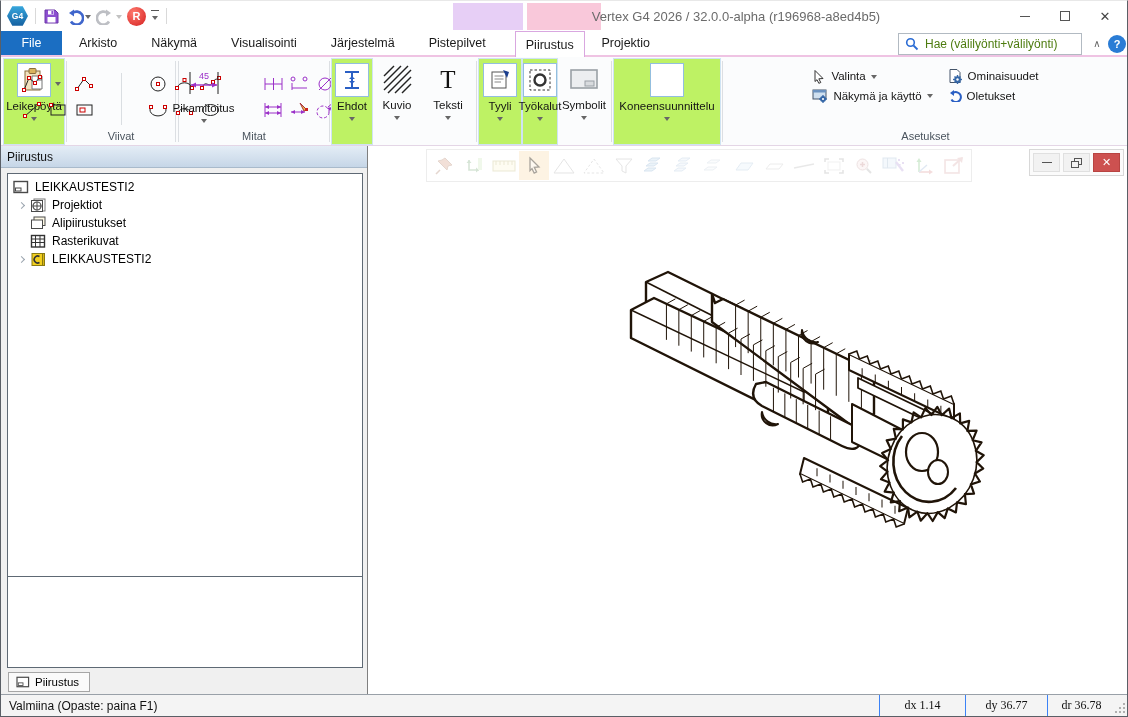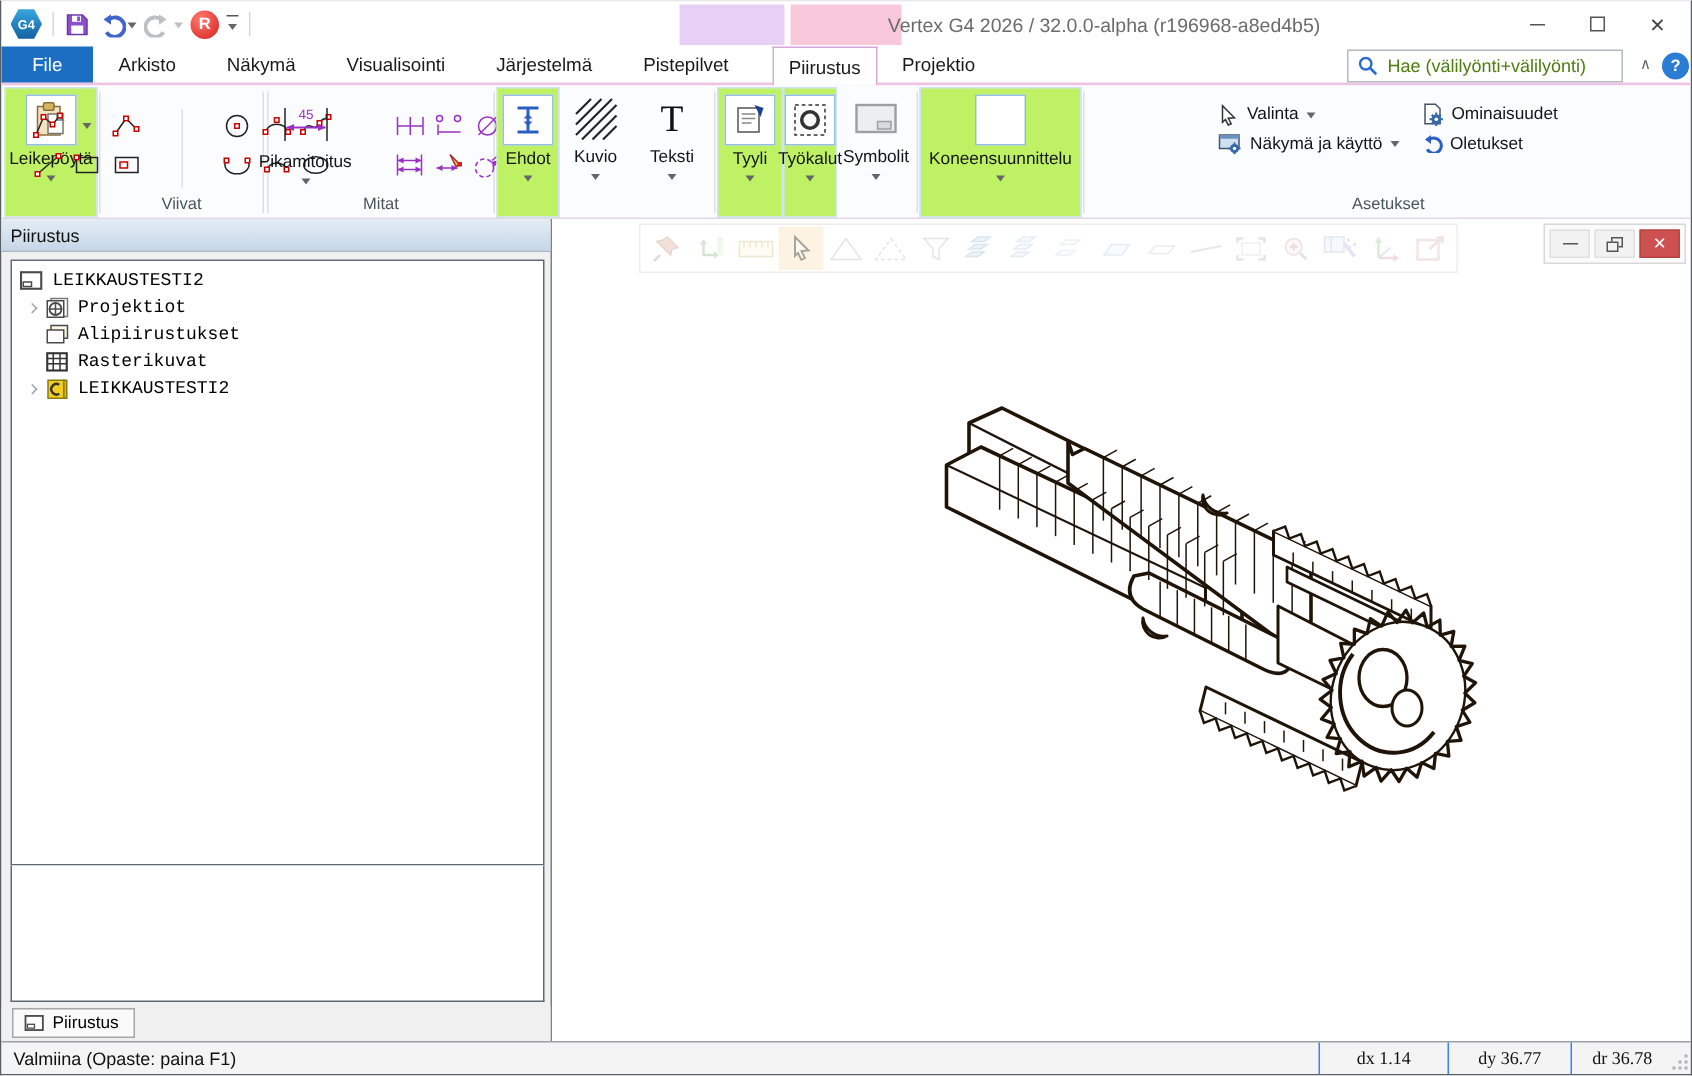--- a/index.html
+++ b/index.html
@@ -56,21 +56,21 @@
   .tserif { font-family:"Liberation Serif", serif; font-size:25px; color:#111; line-height:25px; }
   .cmdgrid { display:grid; grid-template-columns:auto auto; gap:4px 14px; padding:8px 10px 0 10px; }
   .cmdbtn { display:flex; align-items:center; gap:5px; font-size:11.5px; color:#141414; white-space:nowrap; }
 
   
   .content { display:flex; height:548px; position:relative; }
   .sidepanel { width:367px; position:relative; background:#f0f0f0; border-right:1px solid #7f7f7f; }
   .side-header { height:22px; background:linear-gradient(#e4edf6,#c6d6e7); border-bottom:1px solid #a9bacb; font-size:12px; color:#111; display:flex; align-items:center; padding-left:6px; }
   .tree-box { position:absolute; left:6px; right:4px; top:27px; height:404px; background:#fff; border:1px solid #5e6974; padding-top:4px; }
   .lower-box { position:absolute; left:6px; right:4px; top:431px; bottom:26px; background:#fff; border:1px solid #5e6974; border-top:none; }
-  .trow { height:18px; display:flex; align-items:center; font-size:12px; color:#000; padding-left:5px;font-family:Liberation Mono, monospace; }
+  .trow { height:18px; display:flex; align-items:center; font-size:12px; color:#000; padding-left:5px; }
   .chev-slot { width:17px; display:flex; align-items:center; justify-content:center; }
   .chev { width:5px; height:5px; border-right:1.5px solid #9aa4ae; border-top:1.5px solid #9aa4ae; transform:rotate(45deg); }
   .ticon { width:17px; height:16px; margin-right:5px; display:flex; align-items:center; }
   .side-tabrow { position:absolute; left:0; right:0; bottom:0; height:23px; background:#f0f0f0; display:flex; align-items:stretch; padding-left:7px; }
   .side-tab { display:flex; align-items:center; gap:5px; background:#fafafa; border:1px solid #a6a6a6; padding:0 10px 0 7px; font-size:11.5px; margin:1px 0 2px 0; }
 
   .canvas { flex:1; position:relative; background:#fff; overflow:hidden; }
   .float-toolbar { position:absolute; left:58px; top:3px; height:33px; display:flex; align-items:center; background:#fff; border:1px solid #ededed; padding:0 2px; }
   .fcell { width:30px; height:29px; display:flex; align-items:center; justify-content:center; }
   .fcell svg { opacity:0.22; }

